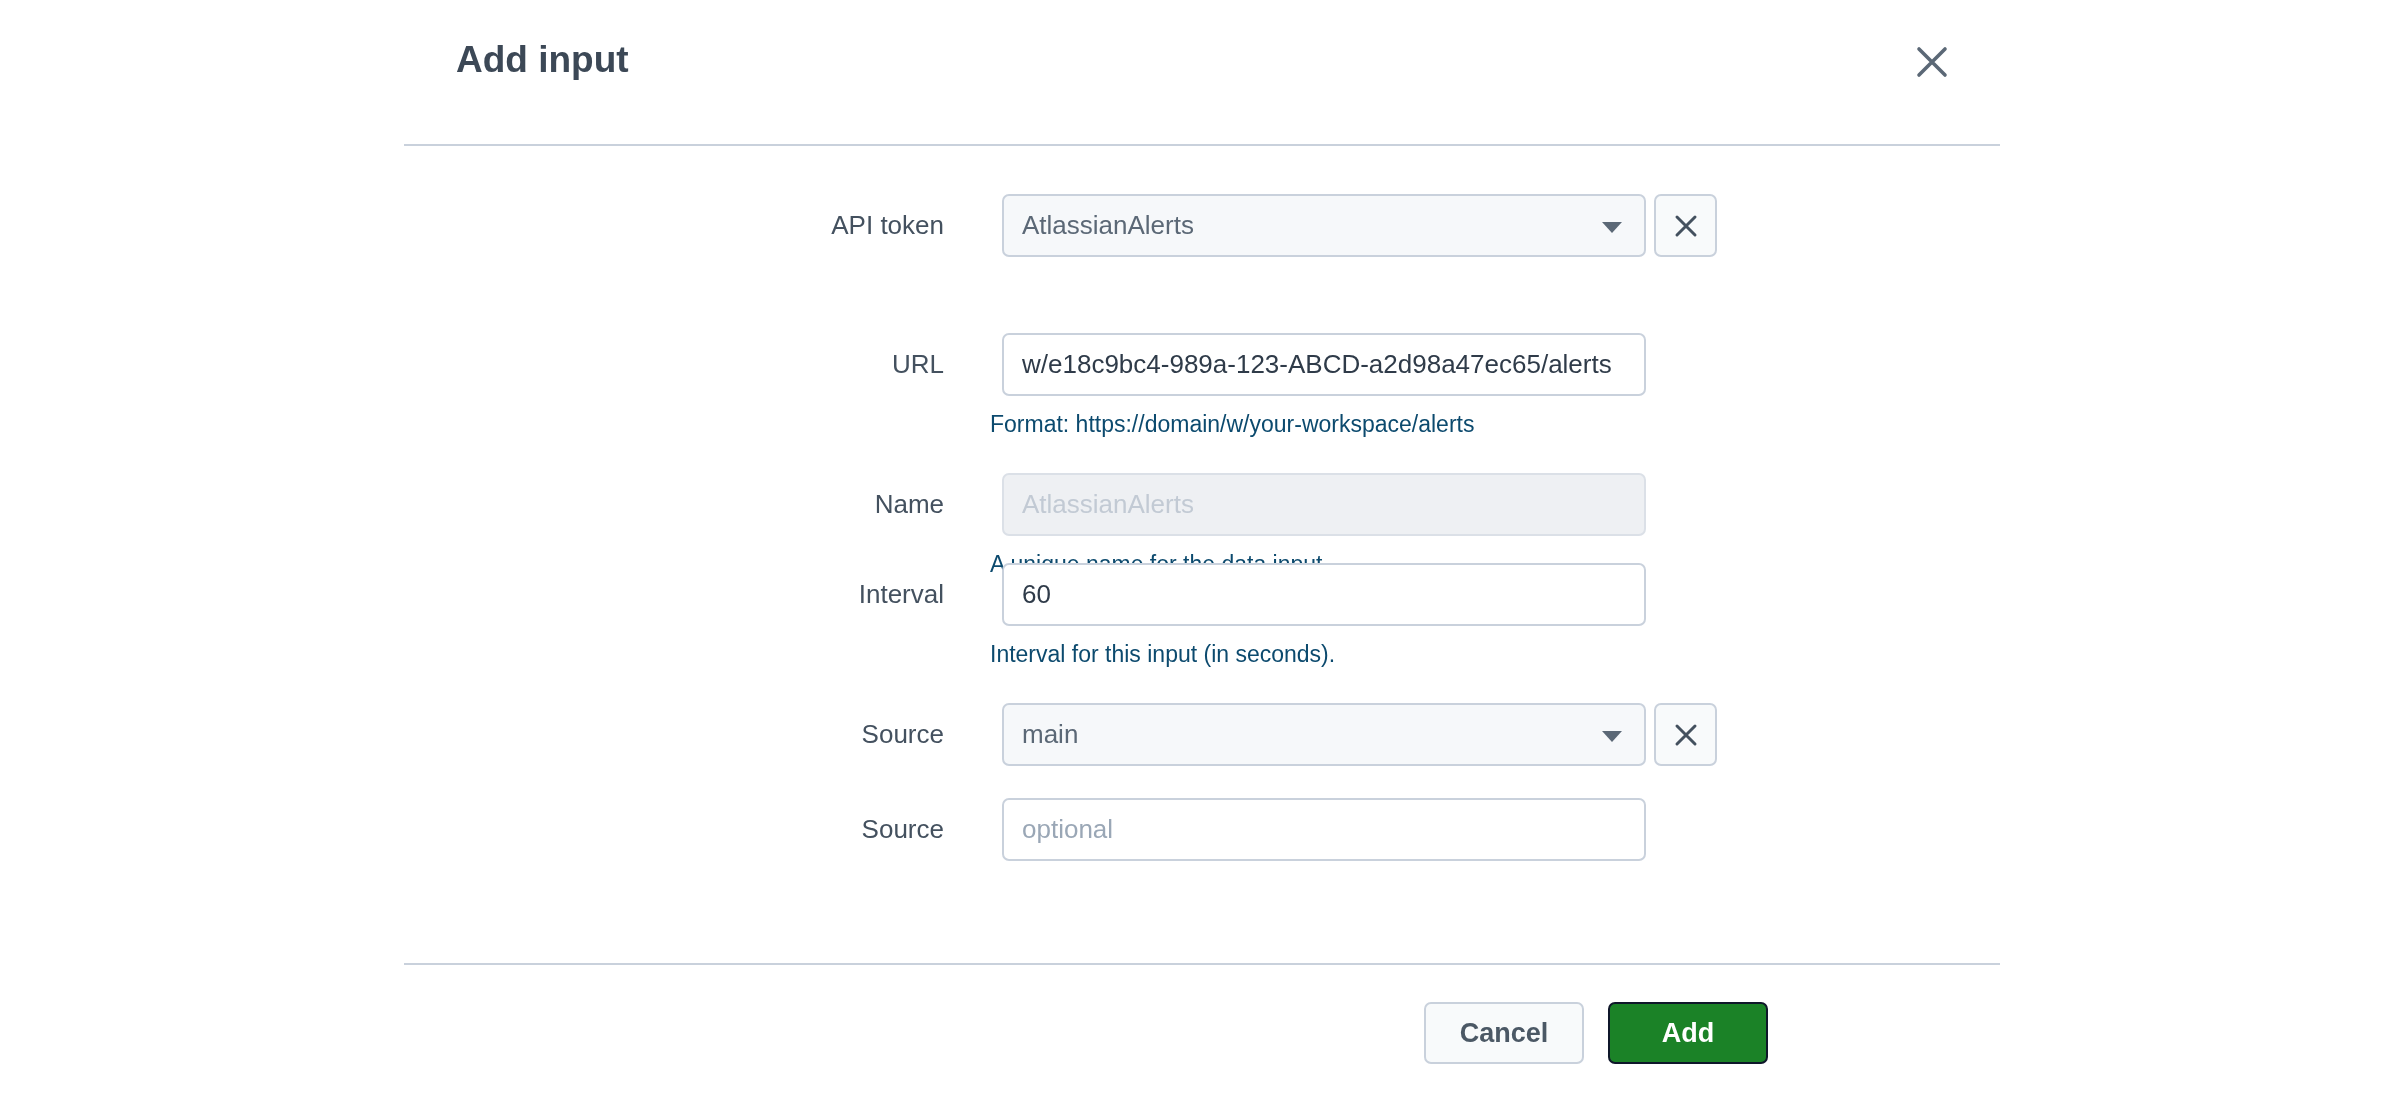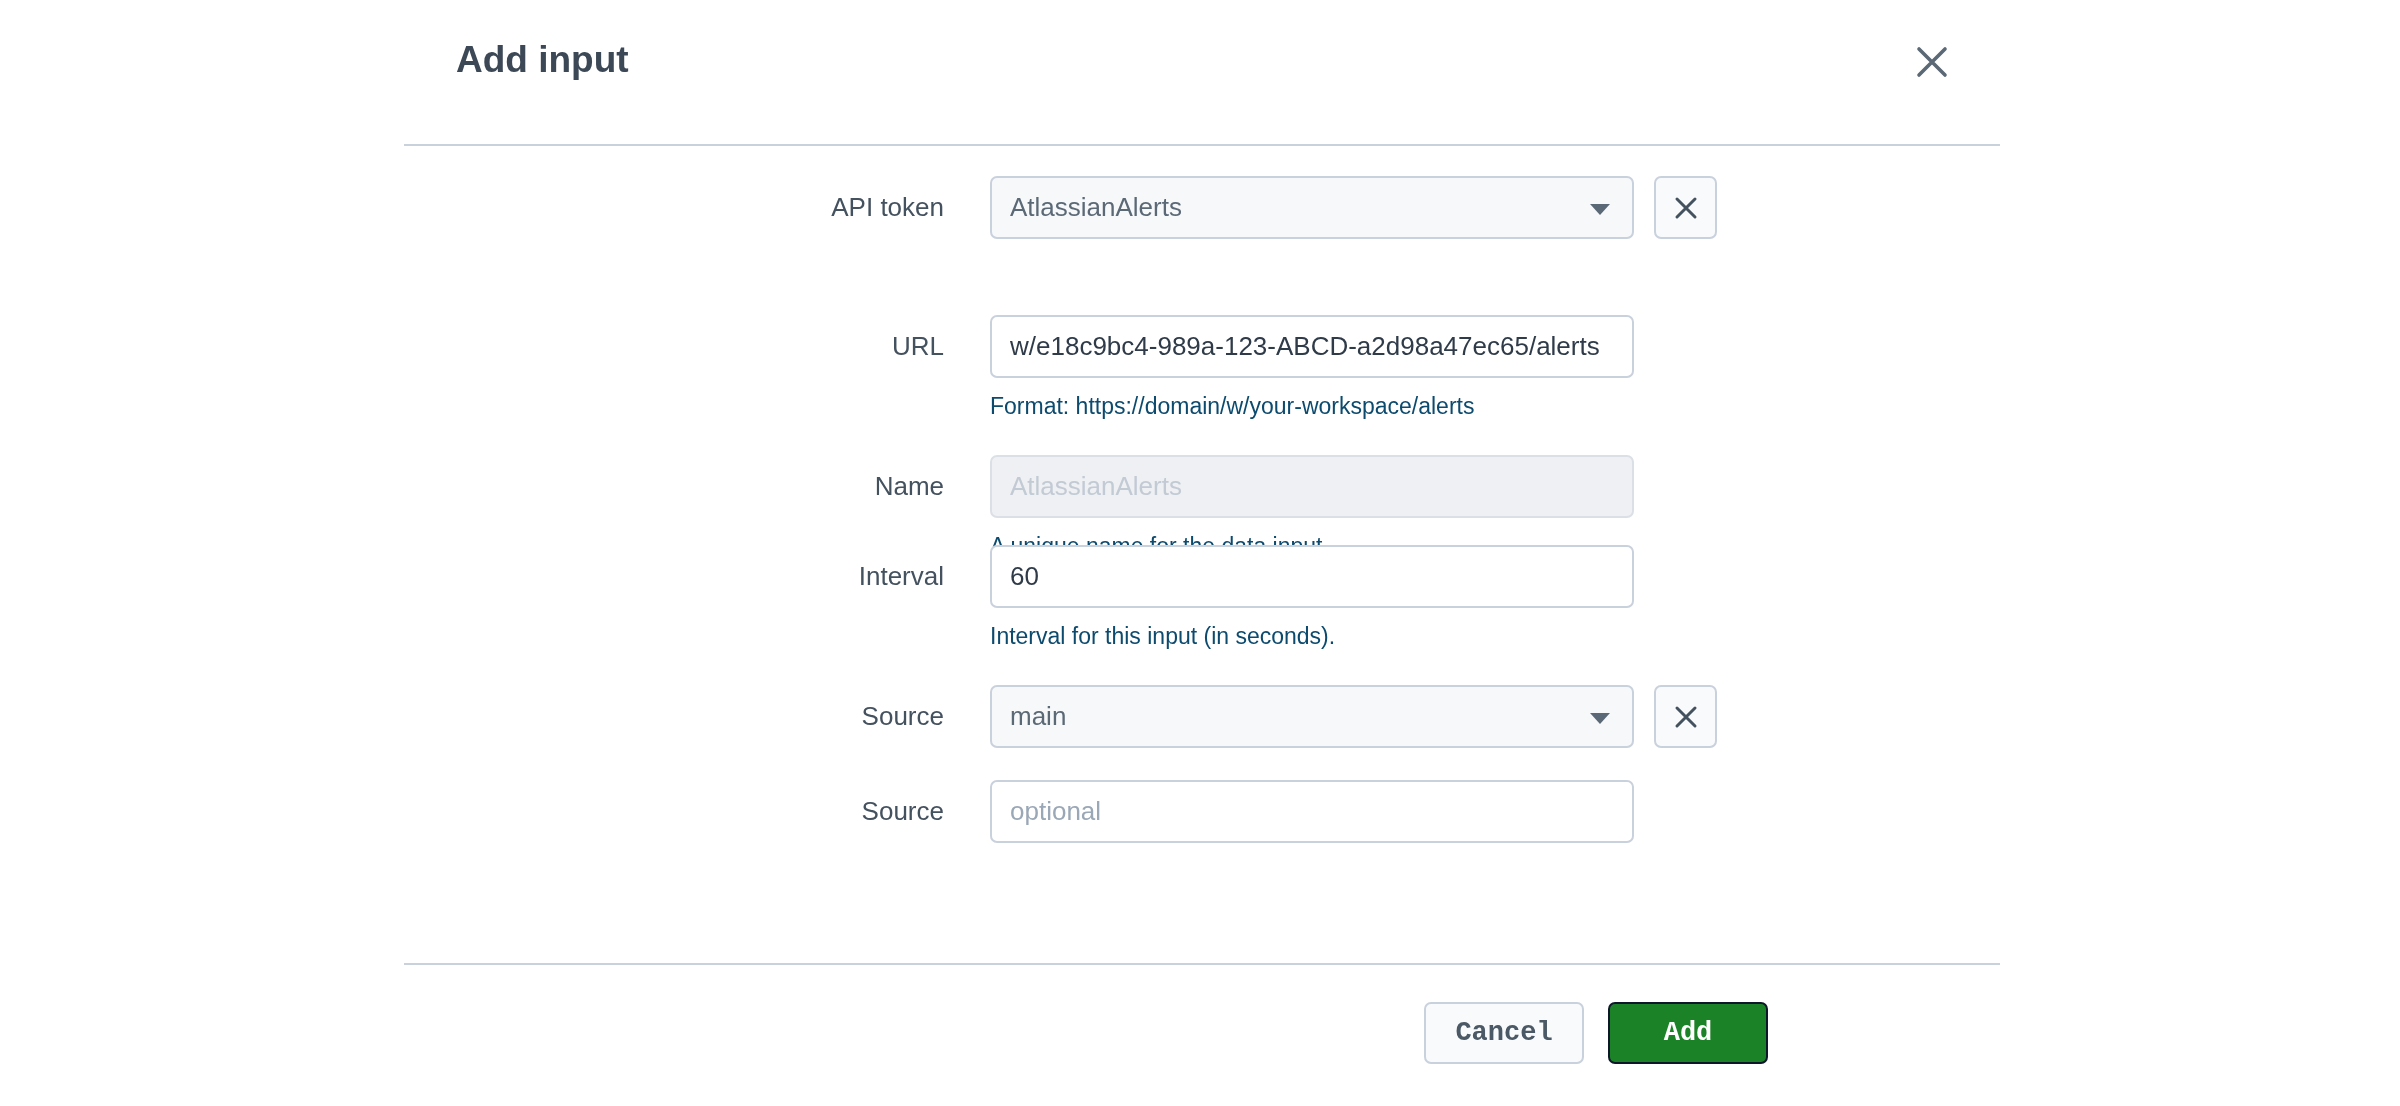--- a/index.html
+++ b/index.html
@@ -70,21 +70,21 @@
     height: 2px;
     background: #c9d1dc;
   }
   .divider-top { top: 144px; }
   .divider-bottom { top: 963px; }
 
   
   .modal-body {
     position: absolute;
     left: 404px;
-    top: 146px;
+    top: 164px;
     width: 1596px;
     height: 786px;
   }
 
   .form-row {
     position: absolute;
     left: 0;
     width: 1596px;
     display: block;
   }
@@ -111,20 +111,21 @@
     height: 63px;
     border: 2px solid #c9d1dc;
     border-radius: 7px;
     background: #ffffff;
     font-family: "Liberation Sans", sans-serif;
     font-size: 26px;
     color: #3c4856;
     padding: 0 18px;
     outline: none;
     display: block;
+    margin-left: 12px;
   }
   .control::placeholder { color: #9aa7b6; }
   .control.filled { color: #2f3b49; }
 
   .control.select-like {
     background: #f6f8fa;
     display: flex;
     align-items: center;
     position: relative;
     cursor: pointer;
@@ -188,21 +189,21 @@
   .modal-footer {
     position: absolute;
     left: 404px;
     top: 965px;
     width: 1596px;
     height: 141px;
   }
   .btn {
     position: absolute;
     box-sizing: border-box;
-    font-family: Liberation Mono, monospace;
+    font-family: Liberation Sans, sans-serif;
     font-size: 27px;
     font-weight: bold;
     border-radius: 7px;
     cursor: pointer;
     display: flex;
     align-items: center;
     justify-content: center;
     padding: 0;
   }
   .btn-cancel {

